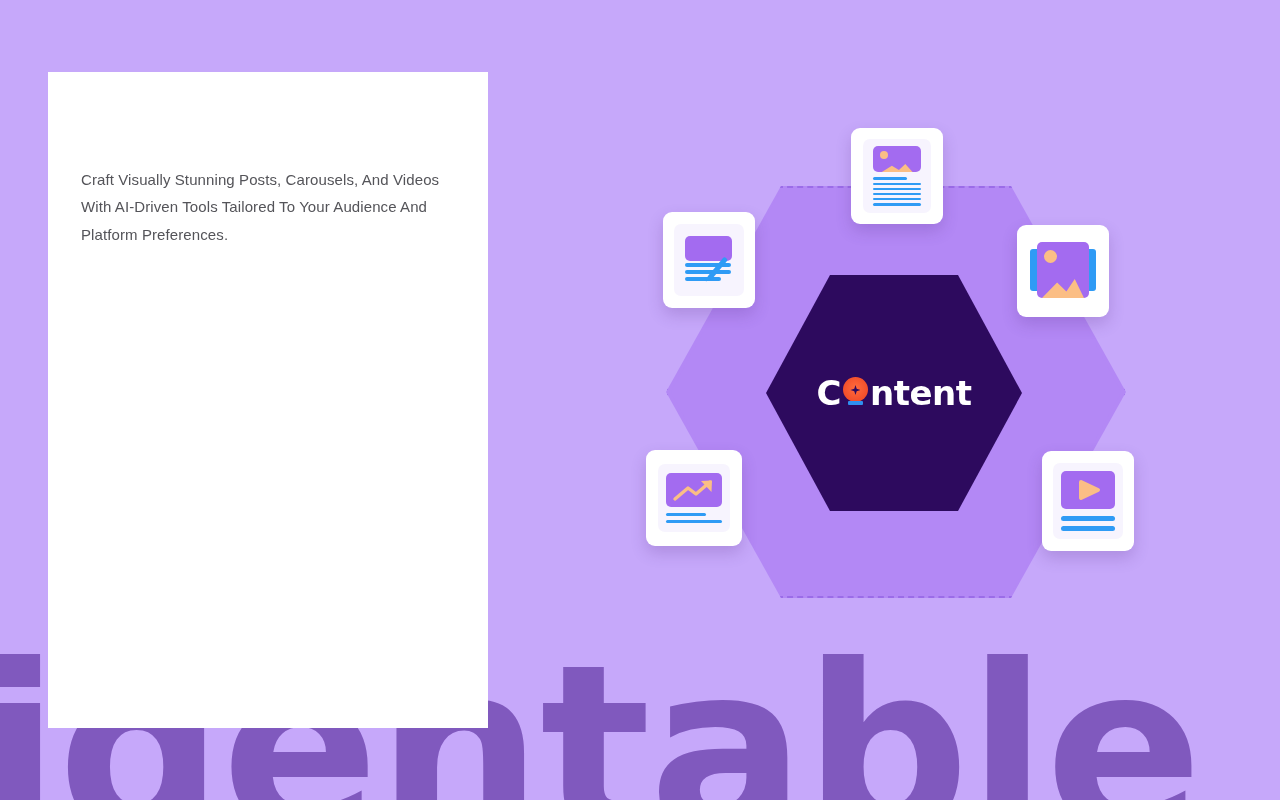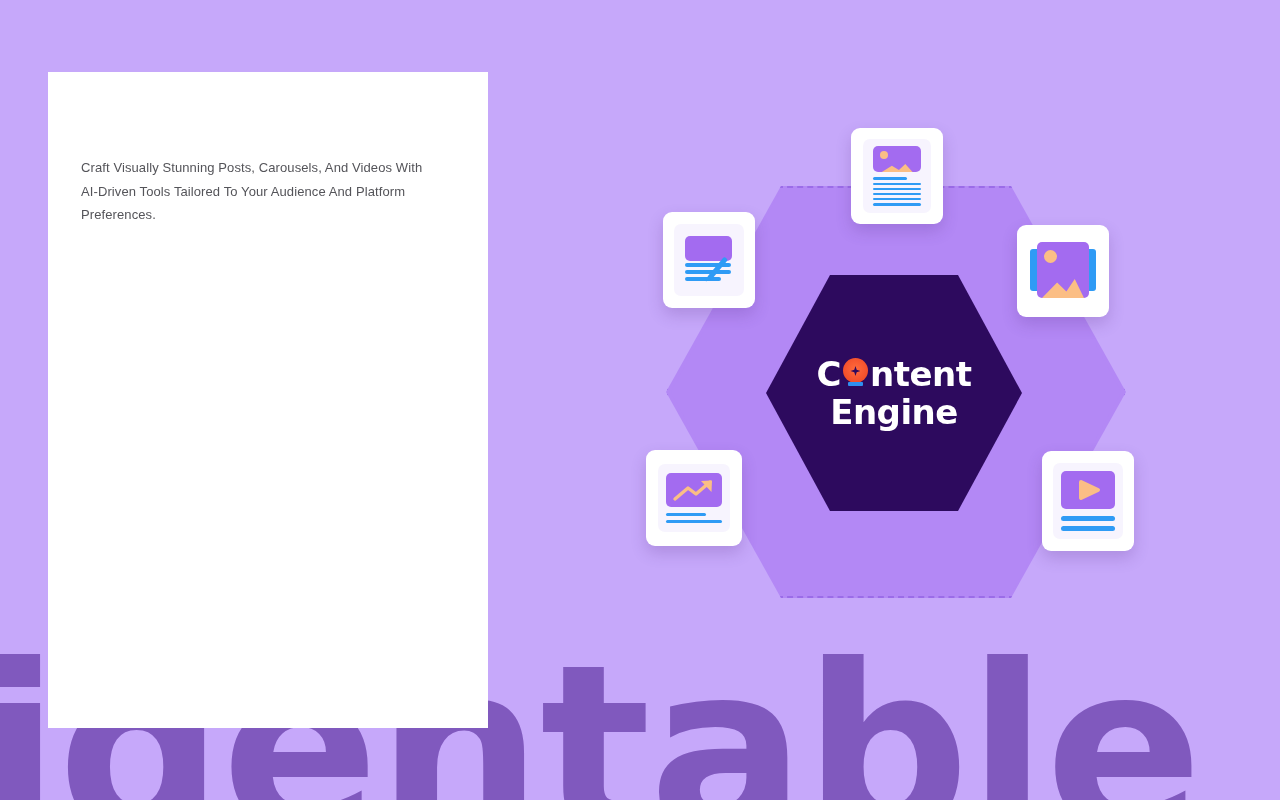--- a/index.html
+++ b/index.html
@@ -42,22 +42,22 @@
   .panel-title {
     font-size:41px;
     line-height:1.18;
     font-weight:700;
     color:#1C1C1C;
     letter-spacing:-0.6px;
     white-space:pre-line;
     font-family:"DejaVu Sans", sans-serif;
   }
   .panel-body {
-    margin-top:28px;
-    font-size:13px;
+    margin-top:38px;
+    font-size:15px;
     line-height:1.82;
     color:#545459;
     max-width:360px;
     letter-spacing:0.1px;
   }
 
   
   .graphic {
     position:absolute;
     left:620px; top:100px;
@@ -224,21 +224,20 @@
     <div class="hex-core">
       <div class="hex-line hex-line-1">
         <span>C</span>
         <span class="logo-mark">
           <span class="logo-bulb"></span>
           <span class="logo-star"></span>
           <span class="logo-base"></span>
         </span>
         <span>ntent</span>
       </div>
-      <div class="hex-line">Engine</div>
     </div>
 
     <div class="card card-article">
       <div class="card-inner">
         <div class="thumb">
           <span class="sun" style="width:8px;height:8px;left:7px;top:5px;"></span>
           <span class="mountain" style="left:8px;bottom:0;width:32px;height:11px;clip-path:polygon(0% 100%, 34% 38%, 56% 78%, 76% 22%, 100% 100%);"></span>
         </div>
         <div class="lines">
           <span class="ln" style="width:34px;"></span>

